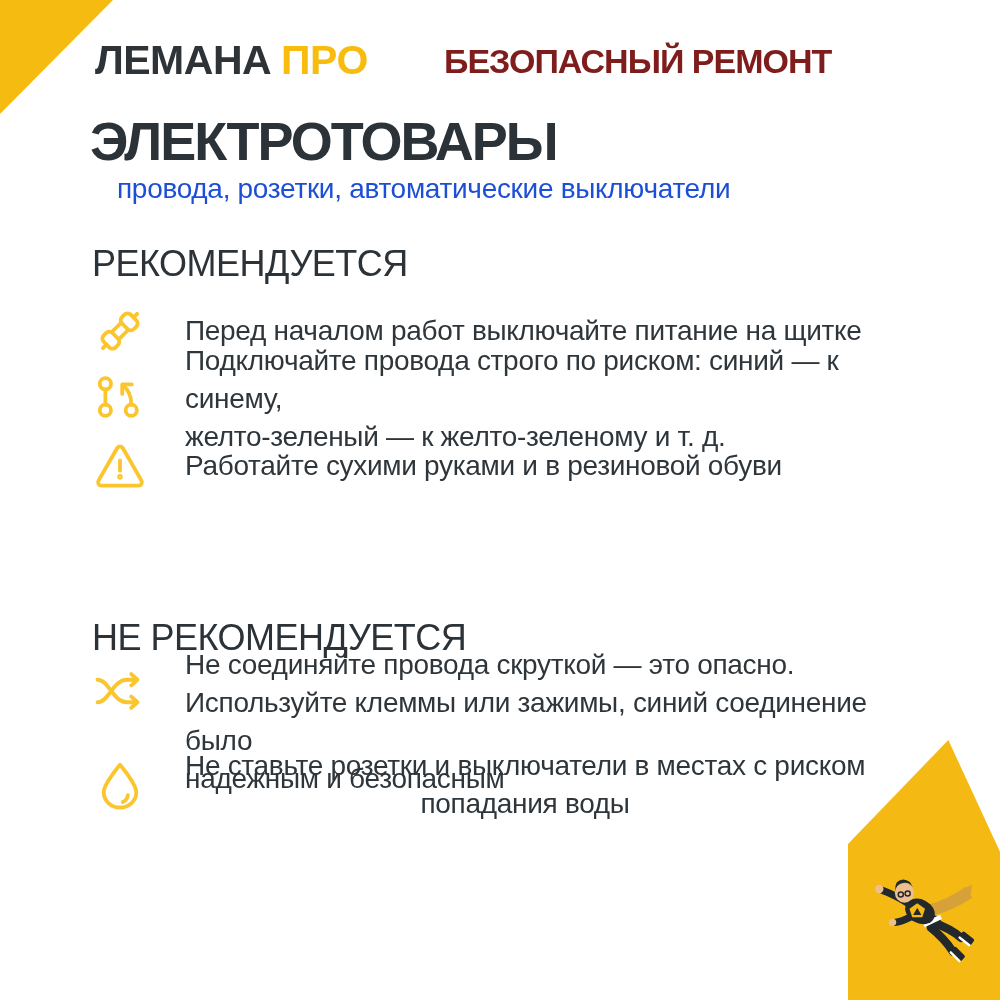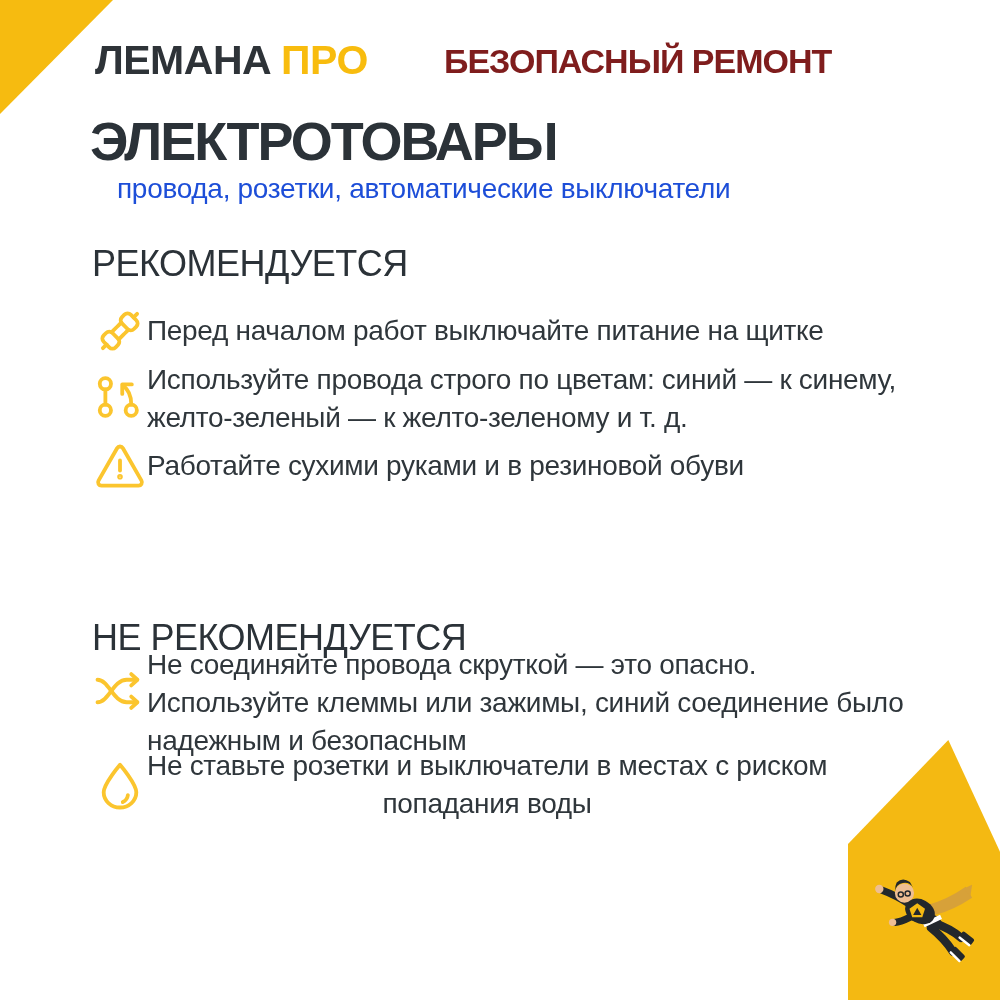--- a/index.html
+++ b/index.html
@@ -24,21 +24,21 @@
     letter-spacing:-2px;color:#2B3238;white-space:nowrap;line-height:1;}
   .page-subtitle{position:absolute;left:93px;top:174px;font-size:28px;color:#1d4ed8;
     letter-spacing:-0.3px;white-space:nowrap;line-height:1.1;margin-left:24px;}
 
   .section-heading{position:absolute;left:92px;font-weight:400;font-size:36px;
     letter-spacing:-0.5px;color:#2B3238;white-space:nowrap;line-height:1;}
   .heading-rec{top:246px;}
   .heading-notrec{top:620px;}
 
   
-  .row{position:absolute;left:93px;width:830px;display:flex;align-items:center;}
+  .row{position:absolute;left:93px;width:830px;display:flex;align-items:center;gap:38px;}
   .row .icon-box{flex:0 0 54px;width:54px;height:54px;}
   .row .icon-box svg{display:block;width:54px;height:54px;}
   .row .item-text{font-size:28px;line-height:38px;color:#2F363B;letter-spacing:-0.3px;
     white-space:pre-line;}
   .row-1{top:300px;height:62px;}
   .row-2{top:366px;height:66px;}
   .row-3{top:436px;height:60px;}
   .row-4{top:500px;height:62px;}
   .row-5{top:646px;height:114px;align-items:flex-start;}
   .row-5 .icon-box{margin-top:18px;}
@@ -85,21 +85,21 @@
         <g class="ico">
           <circle cx="11" cy="10.5" r="5"></circle>
           <path d="M11 15.5 V29"></path>
           <circle cx="11" cy="34" r="5"></circle>
           <circle cx="34" cy="34" r="5"></circle>
           <path d="M34 29 C34 20 31 16 26.5 11.5"></path>
           <path d="M26 19.5 V11 H34.5"></path>
         </g>
       </svg>
     </div>
-    <div class="item-text">Используйте провода строго по цветам: синий — к синему,
+    <div class="item-text">Подключайте провода строго по риском: синий — к синему,
 желто-зеленый — к желто-зеленому и т. д.</div>
   </div>
 
   <div class="row row-3">
     <div class="icon-box">
       <svg viewBox="0 0 48 48">
         <g class="ico">
           <path d="M21.4 8.2 L4.9 37 a3 3 0 0 0 2.6 4.5 h33 a3 3 0 0 0 2.6 -4.5 L26.6 8.2 a3 3 0 0 0 -5.2 0 Z"></path>
           <path d="M24 19 V28"></path>
           <circle cx="24" cy="33.5" r="0.8" fill="#FBC52E"></circle>

